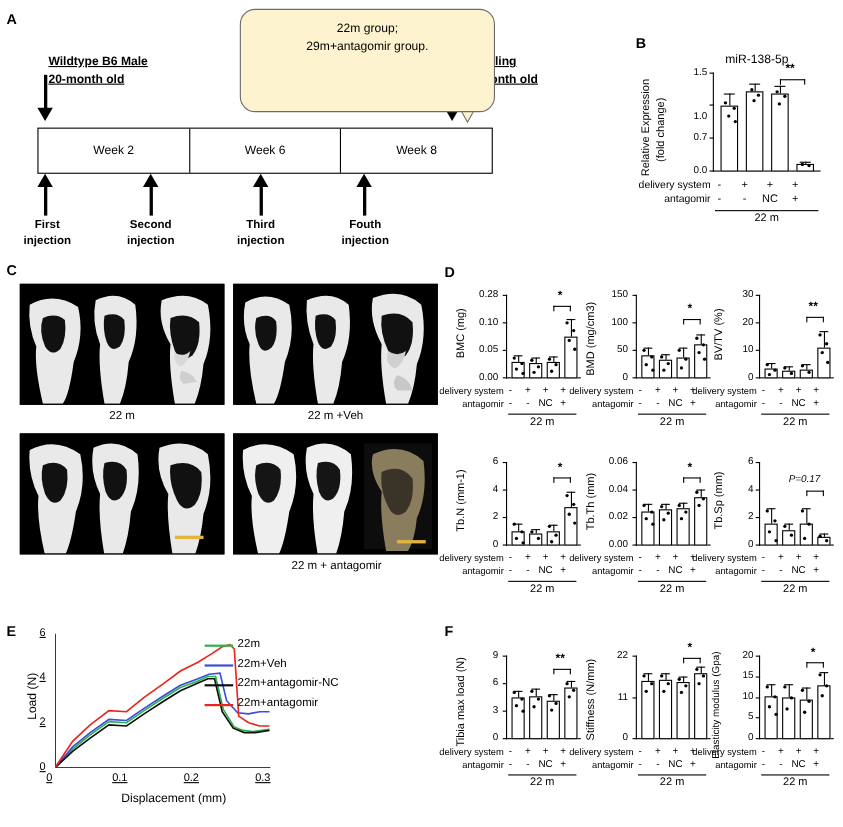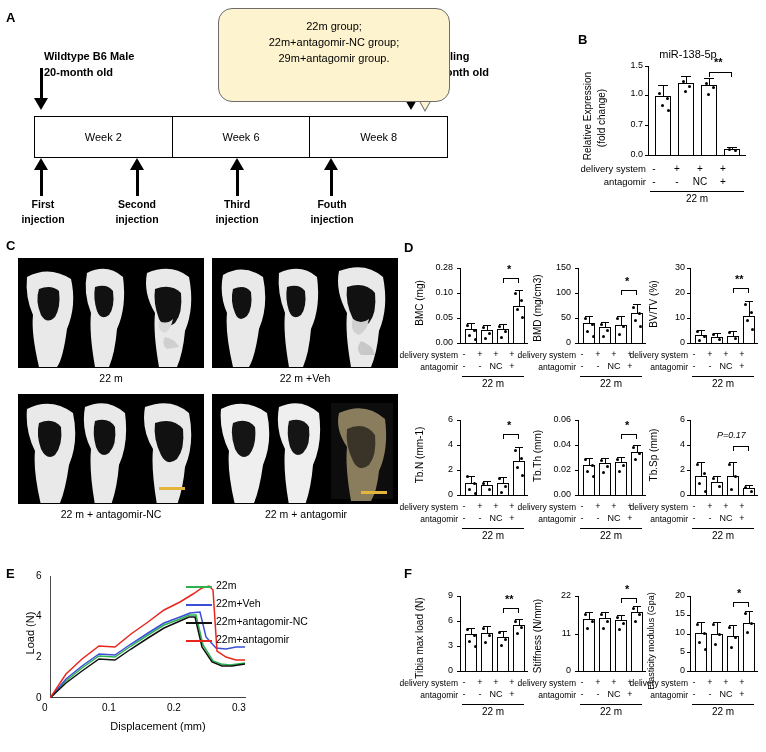--- a/index.html
+++ b/index.html
@@ -1,19 +1,19 @@
 <!DOCTYPE html>
 <html><head>
 <meta charset="utf-8">
 <style>
   html,body{margin:0;padding:0;background:#fff;}
   body{width:766px;height:752px;position:relative;font-family:"Liberation Sans",sans-serif;color:#000;}
   .fig{position:absolute;left:0;top:0;width:766px;height:752px;}
   .panel-letter{position:absolute;font-size:13px;font-weight:bold;font-family:"Liberation Sans",sans-serif;}
-  .txt{position:absolute;font-size:10px;white-space:nowrap;}
+  .txt{position:absolute;font-size:10px;white-space:nowrap;text-decoration:underline;}
   .txtc{position:absolute;font-size:10px;white-space:nowrap;text-align:center;}
   .bold{font-weight:bold;}
 
   
   #panelA{position:absolute;left:18px;top:8px;width:430px;height:225px;}
   .timeline-box{position:absolute;left:16px;top:108px;width:414px;height:42px;border:1.6px solid #000;box-sizing:border-box;display:flex;}
   .timeline-box .cell{flex:1;border-right:1.4px solid #000;display:flex;align-items:center;justify-content:center;font-size:11px;}
   .timeline-box .cell:last-child{border-right:none;}
   .vline{position:absolute;background:#000;width:2px;}
   .bubble{position:absolute;left:200px;top:0px;width:230px;height:92px;background:#fdf3cf;border:1.2px solid #6b6b6b;border-radius:14px;}
@@ -64,21 +64,20 @@
 
     <div class="txt bold" style="left:402px;top:42px;font-size:11px;">Sampling</div>
     <div class="txt bold" style="left:402px;top:58px;font-size:11px;">22-month old</div>
     <div class="vline" style="left:392px;top:55px;height:37px;width:3px;"></div>
     <div style="position:absolute;left:386px;top:90px;width:0;height:0;border-left:7px solid transparent;border-right:7px solid transparent;border-top:12px solid #000;"></div>
 
     <div class="bubble-tail-b"></div>
     <div class="bubble-tail"></div>
     <div class="bubble">
       <div class="line" style="margin-top:9px;">22m group;</div>
-      <div class="line">22m+antagomir-NC group;</div>
       <div class="line">29m+antagomir group.</div>
     </div>
 
     <div class="timeline-box">
       <div class="cell">Week 2</div>
       <div class="cell">Week 6</div>
       <div class="cell">Week 8</div>
     </div>
 
     <div class="vline" style="left:22px;top:158px;height:30px;width:3px;"></div>
@@ -106,21 +105,21 @@
   <div class="chart" style="left:578px;top:48px;width:185px;height:185px;">
     <div class="txtc" style="left:40px;top:0px;width:140px;font-size:11px;">miR-138-5p</div>
 
     <div class="ylabel" style="left:4px;top:118px;width:100px;">Relative Expression</div>
     <div class="ylabel" style="left:18px;top:110px;width:80px;">(fold change)</div>
 
     <div class="plot" style="left:70px;top:18px;width:98px;height:90px;">
 
       <div class="ytick" style="left:-40px;top:83px;">0.0</div>
       <div class="ytick" style="left:-40px;top:53px;">0.7</div>
-      <div class="ytick" style="left:-40px;top:22px;">1.0</div>
+      <div class="ytick" style="left:-40px;top:34px;">1.0</div>
       <div class="ytick" style="left:-40px;top:-6px;">1.5</div>
       <div class="ytickline" style="top:89px;"></div>
         <div class="ytickline" style="top:59px;"></div>
       <div class="ytickline" style="top:29px;"></div>
         <div class="ytickline" style="top:0px;"></div>
 
       <div class="bar" style="left:6px;top:30px;width:16px;height:60px;"></div>
       <div class="bar" style="left:29px;top:17px;width:16px;height:73px;"></div>
       <div class="bar" style="left:52px;top:19px;width:16px;height:71px;"></div>
       <div class="bar" style="left:75px;top:83px;width:16px;height:7px;"></div>
@@ -204,21 +203,20 @@
       <rect width="186" height="110" fill="#000"></rect>
       <path d="M8 14 q24 -12 46 4 q6 28 -4 52 q-4 28 -10 40 l-18 0 q-8 -34 -6 -54 q-10 -20 -8 -42 z" fill="#e9e9e9"></path>
       <path d="M20 28 q14 -6 22 4 q2 18 -6 28 q-8 6 -14 -6 q-5 -14 -2 -26 z" fill="#111"></path>
       <path d="M66 12 q22 -10 40 6 q4 30 -6 52 q-2 24 -8 40 l-16 0 q-6 -34 -4 -56 q-10 -20 -6 -42 z" fill="#e9e9e9"></path>
       <path d="M76 26 q14 -4 20 6 q2 18 -6 26 q-8 6 -13 -6 q-4 -14 -1 -26 z" fill="#111"></path>
       <path d="M126 12 q26 -10 44 6 q6 30 -4 54 q-2 22 -8 38 l-20 0 q-6 -36 -4 -56 q-12 -20 -8 -42 z" fill="#e9e9e9"></path>
       <path d="M136 28 q18 -6 28 6 q2 20 -6 30 q-10 8 -16 -4 q-8 -16 -6 -32 z" fill="#111"></path>
       <rect x="140" y="92" width="26" height="3" fill="#e3b53a"></rect>
     </svg>
   </div>
-  <div class="ct-cap" style="left:6px;top:508px;width:210px;">22 m + antagomir-NC</div>
 
   <div class="ctbox" style="left:212px;top:394px;width:186px;height:110px;">
     <svg width="186" height="110" viewBox="0 0 186 110">
       <rect width="186" height="110" fill="#000"></rect>
       <path d="M8 14 q24 -12 46 4 q6 28 -4 52 q-4 28 -10 40 l-18 0 q-8 -34 -6 -54 q-10 -20 -8 -42 z" fill="#efefef"></path>
       <path d="M20 28 q14 -6 22 4 q2 18 -6 28 q-8 6 -14 -6 q-5 -14 -2 -26 z" fill="#151515"></path>
       <path d="M66 12 q22 -10 40 6 q4 30 -6 52 q-2 24 -8 40 l-16 0 q-6 -34 -4 -56 q-10 -20 -6 -42 z" fill="#efefef"></path>
       <path d="M76 26 q14 -4 20 6 q2 18 -6 26 q-8 6 -13 -6 q-4 -14 -1 -26 z" fill="#151515"></path>
       <rect x="118" y="8" width="62" height="96" fill="#0d0d0d"></rect>
       <path d="M126 18 q26 -12 46 6 q4 30 -6 52 q-2 20 -8 30 l-20 0 q-6 -34 -4 -54 q-12 -18 -8 -34 z" fill="#8a7d5e"></path>

